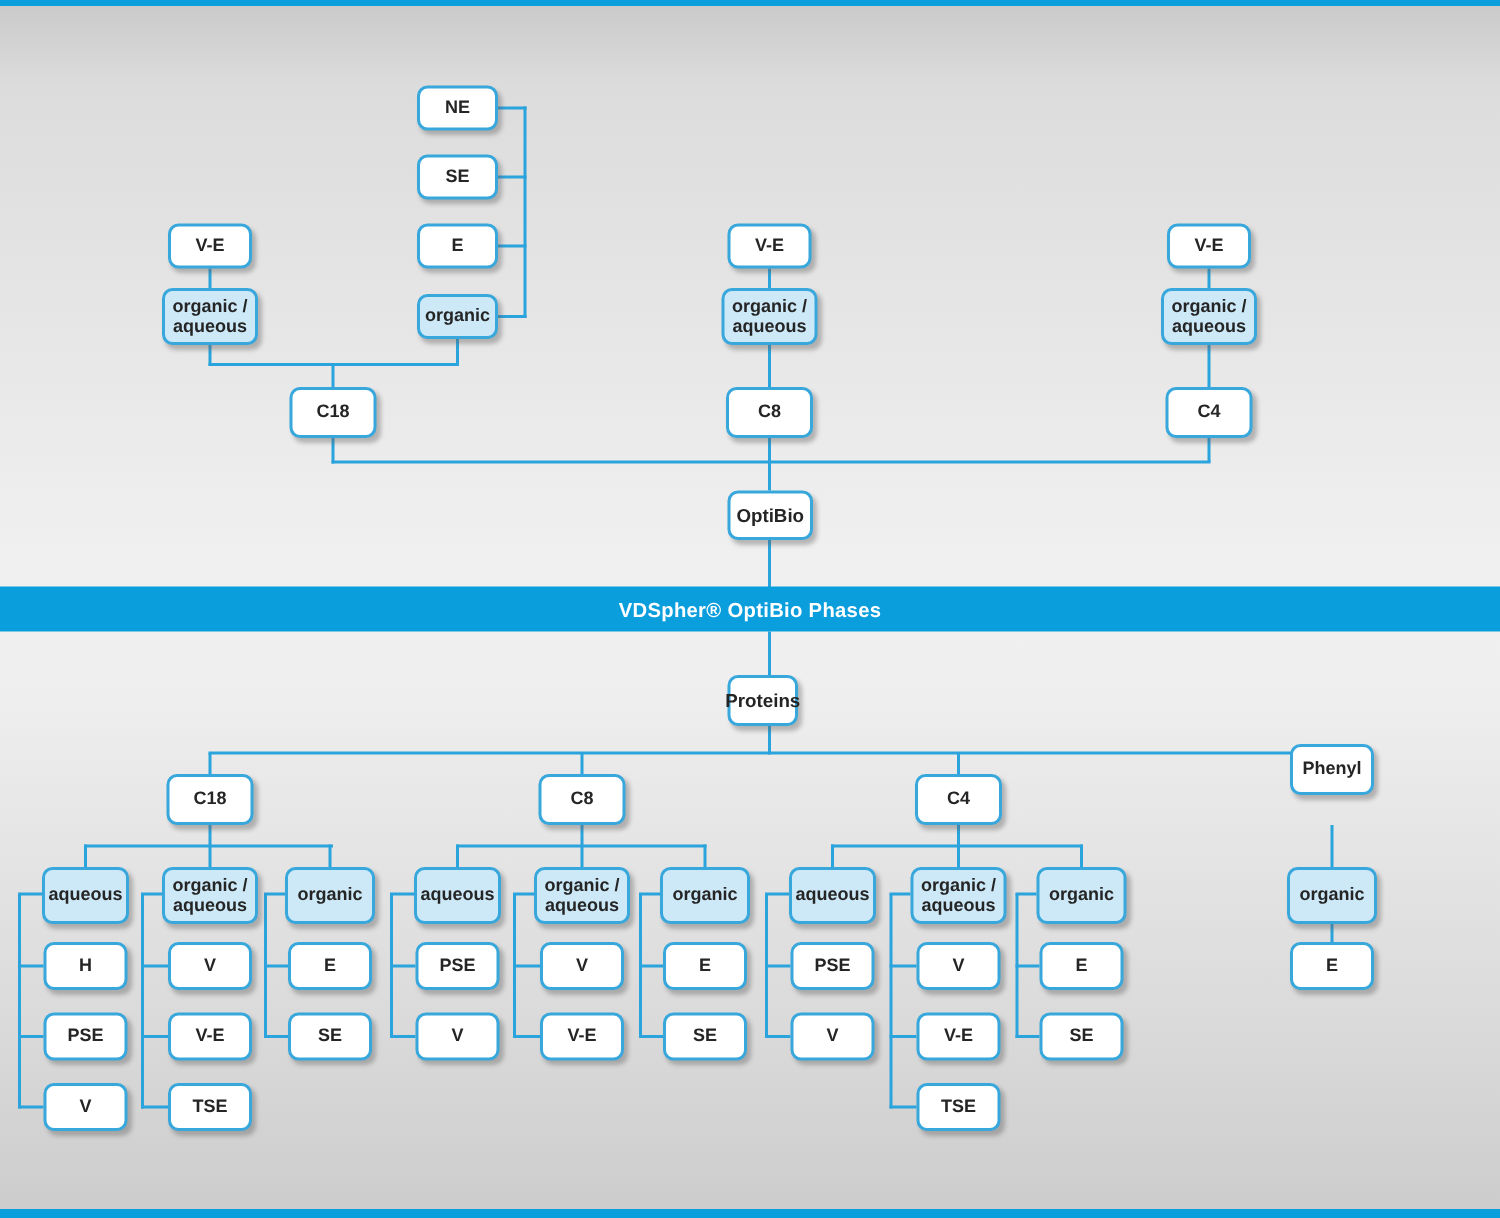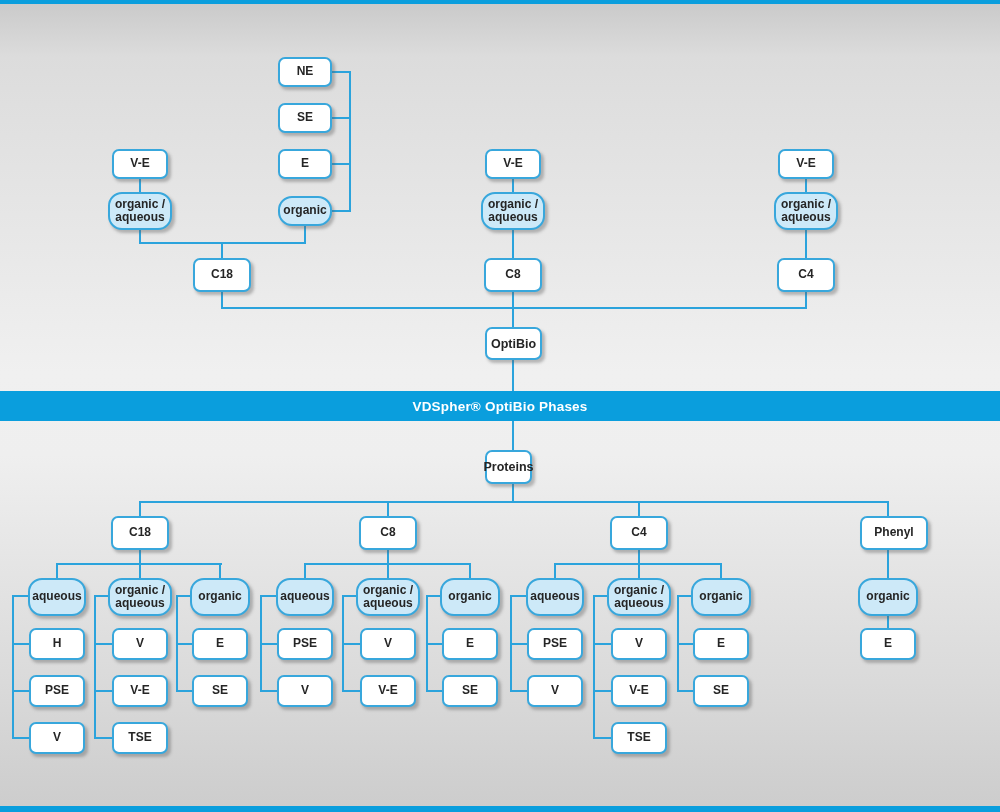--- a/index.html
+++ b/index.html
@@ -6,21 +6,21 @@
   body{width:1000px;height:812px;overflow:hidden;font-family:"Liberation Sans",sans-serif;}
   #stage{position:relative;width:1000px;height:812px;
     background:linear-gradient(180deg,#c9c9c9 0%,#dcdcdc 7%,#f0f0f0 46%,#efefef 56%,#dadada 84%,#cccccc 100%);}
   .strip{position:absolute;left:0;width:1000px;background:#0a9edd;}
   .ln{position:absolute;background:#2ba3dc;display:block;}
   .node{position:absolute;background:#ffffff;border:2px solid #38a7dc;border-radius:7px;
     box-shadow:2.5px 3px 3px rgba(95,95,95,.4);
     display:flex;align-items:center;justify-content:center;text-align:center;
     font-weight:700;font-size:12px;line-height:1.12;color:#252525;box-sizing:border-box;
     padding:2px 2px;}
-  .hl{background:#cde9f8;border-radius:14px;}
+  .hl{background:#cde9f8;}
   #banner{position:absolute;left:0;top:391px;width:1000px;height:30px;background:#0a9edd;
     display:flex;align-items:center;justify-content:center;color:#ffffff;
     font-weight:700;font-size:13.5px;letter-spacing:.2px;}
 </style>
 </head>
 <body>
 
 <div id="stage">
 
   <div class="strip" style="top:0;height:4px;"></div>
@@ -128,21 +128,21 @@
 
   <div class="node" style="left:485px;top:327px;width:57px;height:33px;font-size:12.5px;">OptiBio</div>
 
   <div id="banner">VDSpher® OptiBio Phases</div>
 
   <div class="node" style="left:485px;top:450px;width:47px;height:34px;font-size:12.5px;">Proteins</div>
 
   <div class="node" style="left:111px;top:516px;width:58px;height:34px;">C18</div>
   <div class="node" style="left:359px;top:516px;width:58px;height:34px;">C8</div>
   <div class="node" style="left:610px;top:516px;width:58px;height:34px;">C4</div>
-  <div class="node" style="left:860px;top:516px;width:68px;height:34px;">Phenyl</div>
+  <div class="node" style="left:860px;top:496px;width:56px;height:34px;">Phenyl</div>
 
   <div class="node hl" style="left:28px;top:578px;width:58px;height:38px;">aqueous</div>
   <div class="node hl" style="left:108px;top:578px;width:64px;height:38px;">organic / aqueous</div>
   <div class="node hl" style="left:190px;top:578px;width:60px;height:38px;">organic</div>
   <div class="node" style="left:29px;top:628px;width:56px;height:32px;">H</div>
   <div class="node" style="left:29px;top:675px;width:56px;height:32px;">PSE</div>
   <div class="node" style="left:29px;top:722px;width:56px;height:32px;">V</div>
   <div class="node" style="left:112px;top:628px;width:56px;height:32px;">V</div>
   <div class="node" style="left:112px;top:675px;width:56px;height:32px;">V-E</div>
   <div class="node" style="left:112px;top:722px;width:56px;height:32px;">TSE</div>

